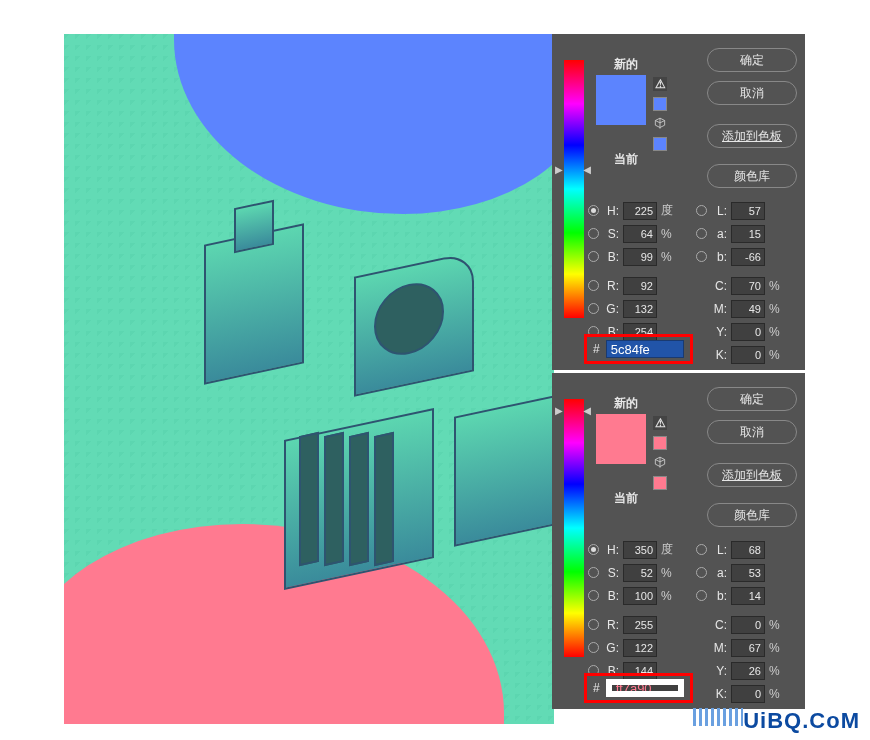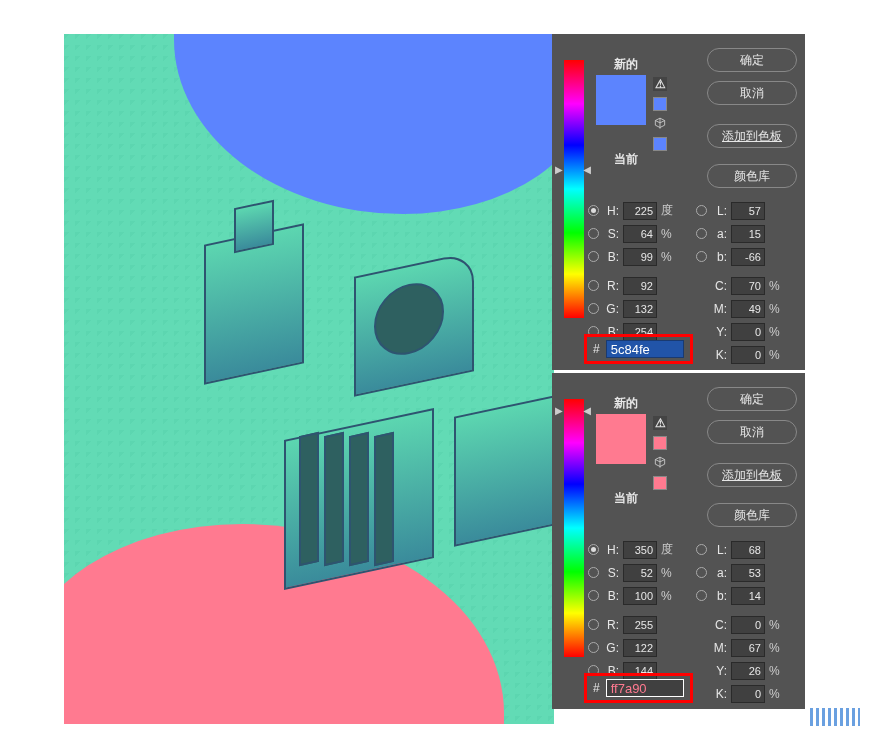--- a/index.html
+++ b/index.html
@@ -189,21 +189,21 @@
     display: flex;
     align-items: center;
     gap: 6px;
   }
   .hex-label { color:#e6e6e6; }
   .hex-input {
     width: 78px; height: 18px; background:#2154a8;
     color:#fff; font-size:13px; padding:0 4px;
     border:1px solid #1a3a70;
   }
-  .p2 .hex-input { background:#404040; color:#ff7a90; border:1px solid #ffffff;}
+  .p2 .hex-input { background:#404040; color:#ff7a90; border:6px solid #ffffff;}
 
   .watermark {
     position: absolute;
     right: 10px;
     bottom: 6px;
     font-family: Arial, sans-serif;
     font-weight: bold;
     font-size: 22px;
     color: #0c4aa0;
     letter-spacing: 1px;
@@ -472,14 +472,14 @@
     </div>
   </div>
 
   <div class="hex-row">
     <span class="hex-label">#</span>
     <input class="hex-input" value="ff7a90" style="">
   </div>
 </div>
 
 <div class="watermark">
-  <span class="bars"></span>
+  <span class="bars"></span><span>UiBQ.CoM</span>
 </div>
 
 </body></html>

